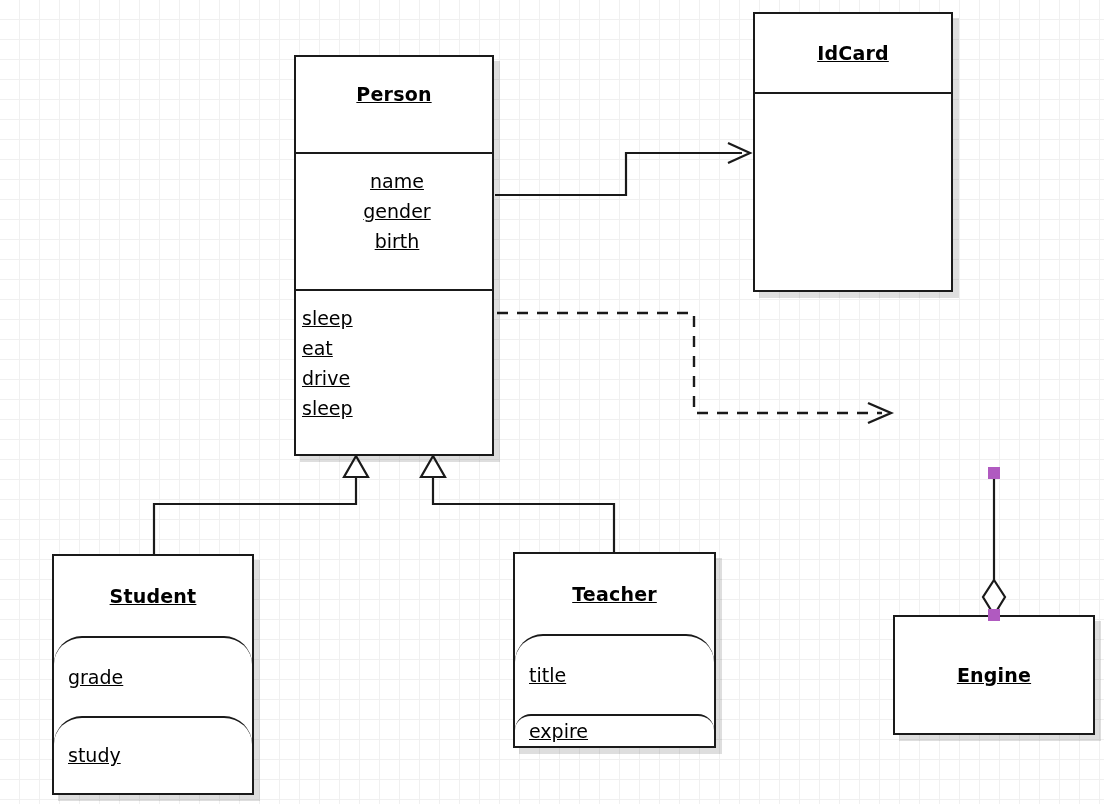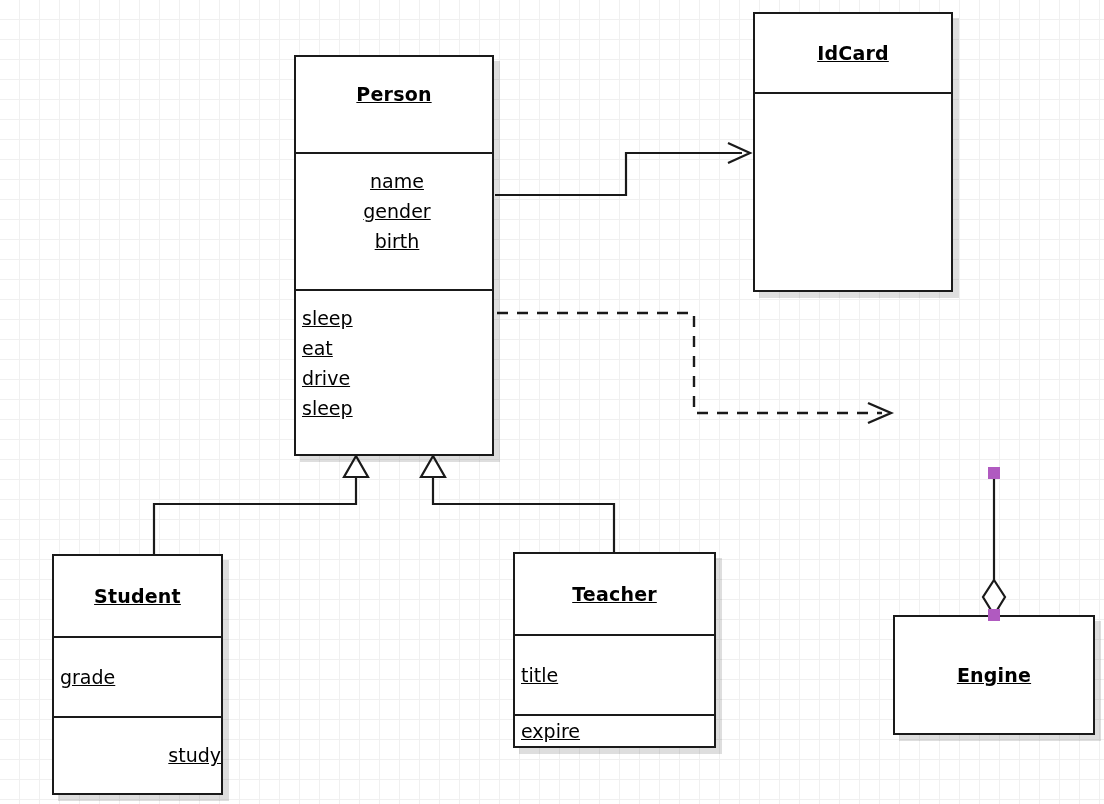--- a/index.html
+++ b/index.html
@@ -63,21 +63,22 @@
     font-size: 19px;
     color: #000000;
     line-height: 1.58;
   }
   .members .member {
     white-space: nowrap;
   }
   .members.single {
     display: flex;
     align-items: center;
-    padding: 0 0 0 6px;
+    padding: 0 0 0 14px;
+    border-radius: 28px;
   }
   .empty-compartment {
     min-height: 10px;
   }
   .endpoint-square {
     position: absolute;
     width: 12px;
     height: 12px;
     background: #b05ac0;
     z-index: 4;
@@ -142,26 +143,26 @@
   <div class="uml-class" style="left:753px; top:12px; width:200px; height:280px;">
     <div class="compartment class-name" style="height:78px;">IdCard</div>
     <div class="compartment empty-compartment" style="flex:1;"></div>
   </div>
 
 
   <div class="uml-class" style="left:893px; top:615px; width:202px; height:120px;">
     <div class="compartment class-name" style="flex:1;">Engine</div>
   </div>
 
-  <div class="uml-class" style="left:52px; top:554px; width:171px; height:241px;">
+  <div class="uml-class" style="left:52px; top:554px; width:202px; height:241px;">
     <div class="compartment class-name" style="height:80px;">Student</div>
     <div class="compartment members single" style="height:80px;">
       <div class="member">grade</div>
     </div>
-    <div class="compartment members single" style="flex:1;justify-content:flex-end;">
+    <div class="compartment members single" style="flex:1;">
       <div class="member">study</div>
     </div>
   </div>
 
   <div class="uml-class" style="left:513px; top:552px; width:203px; height:196px;">
     <div class="compartment class-name" style="height:80px;">Teacher</div>
     <div class="compartment members single" style="height:80px;">
       <div class="member">title</div>
     </div>
     <div class="compartment members single" style="flex:1;">

